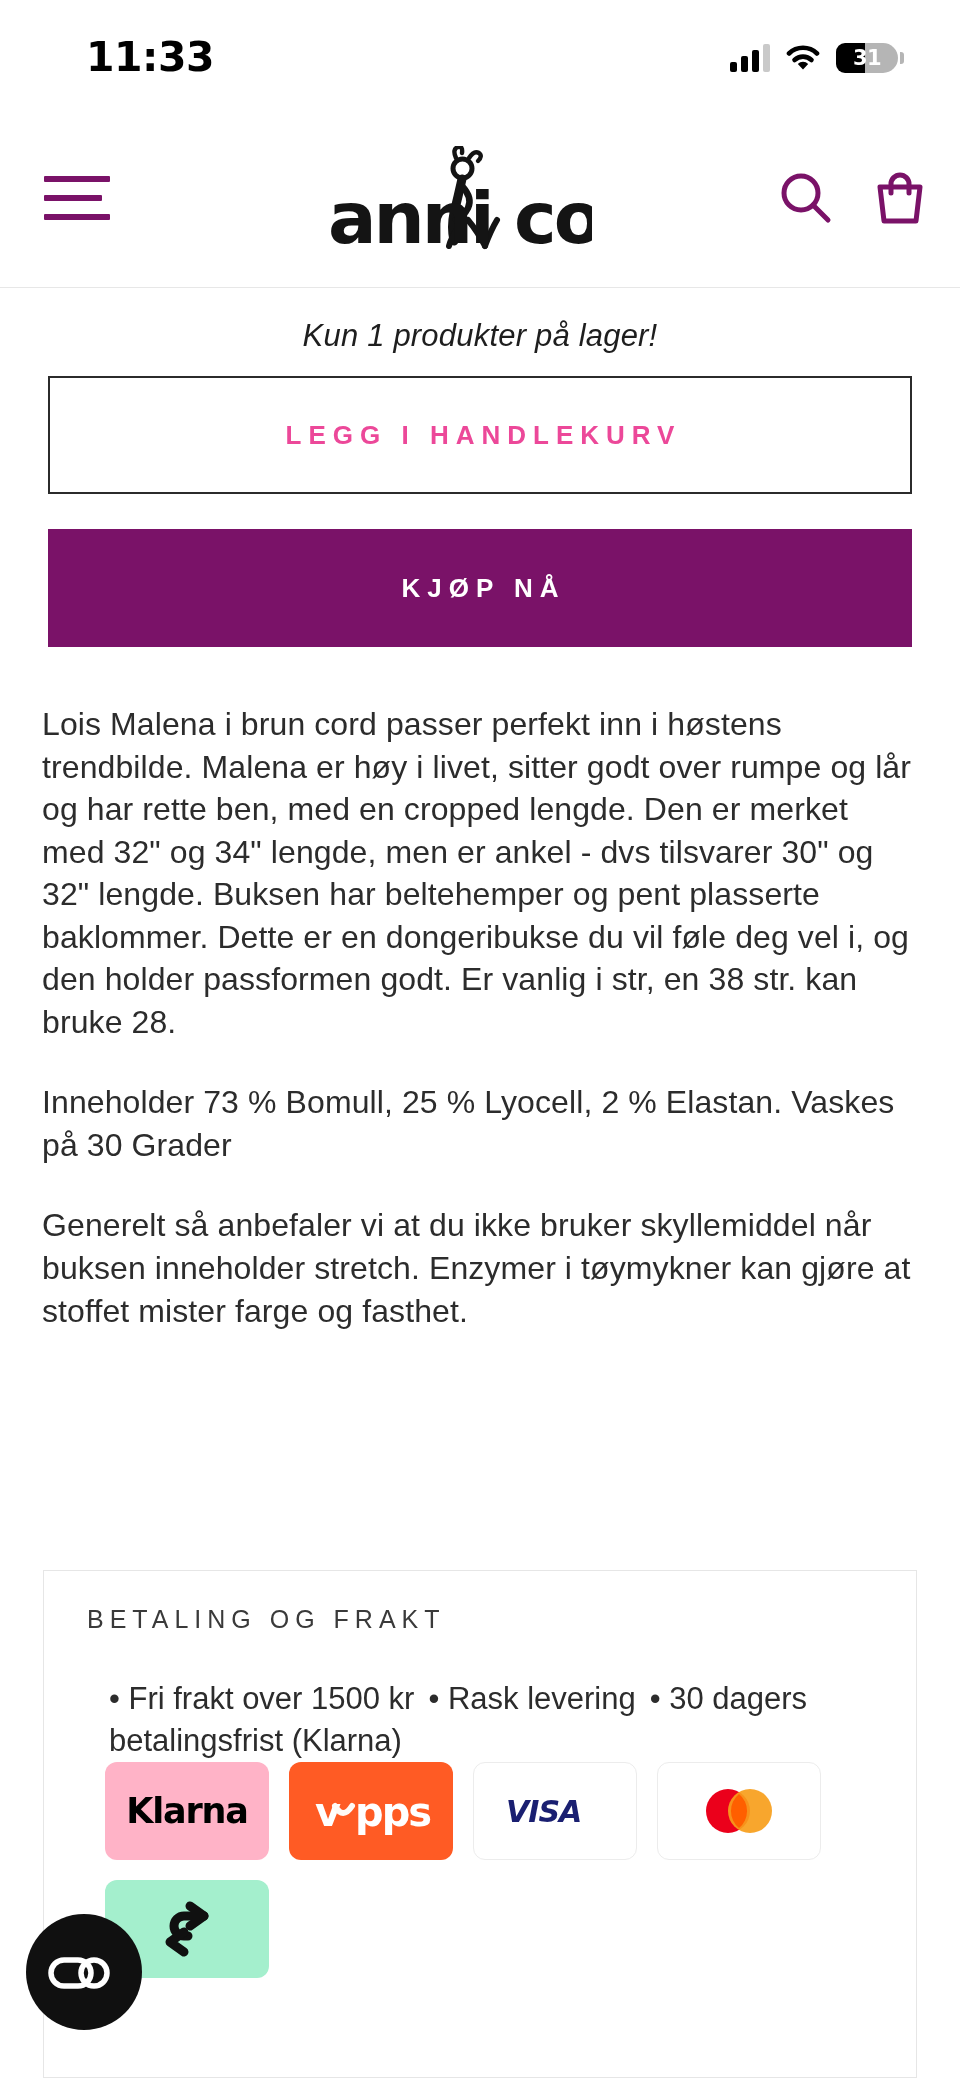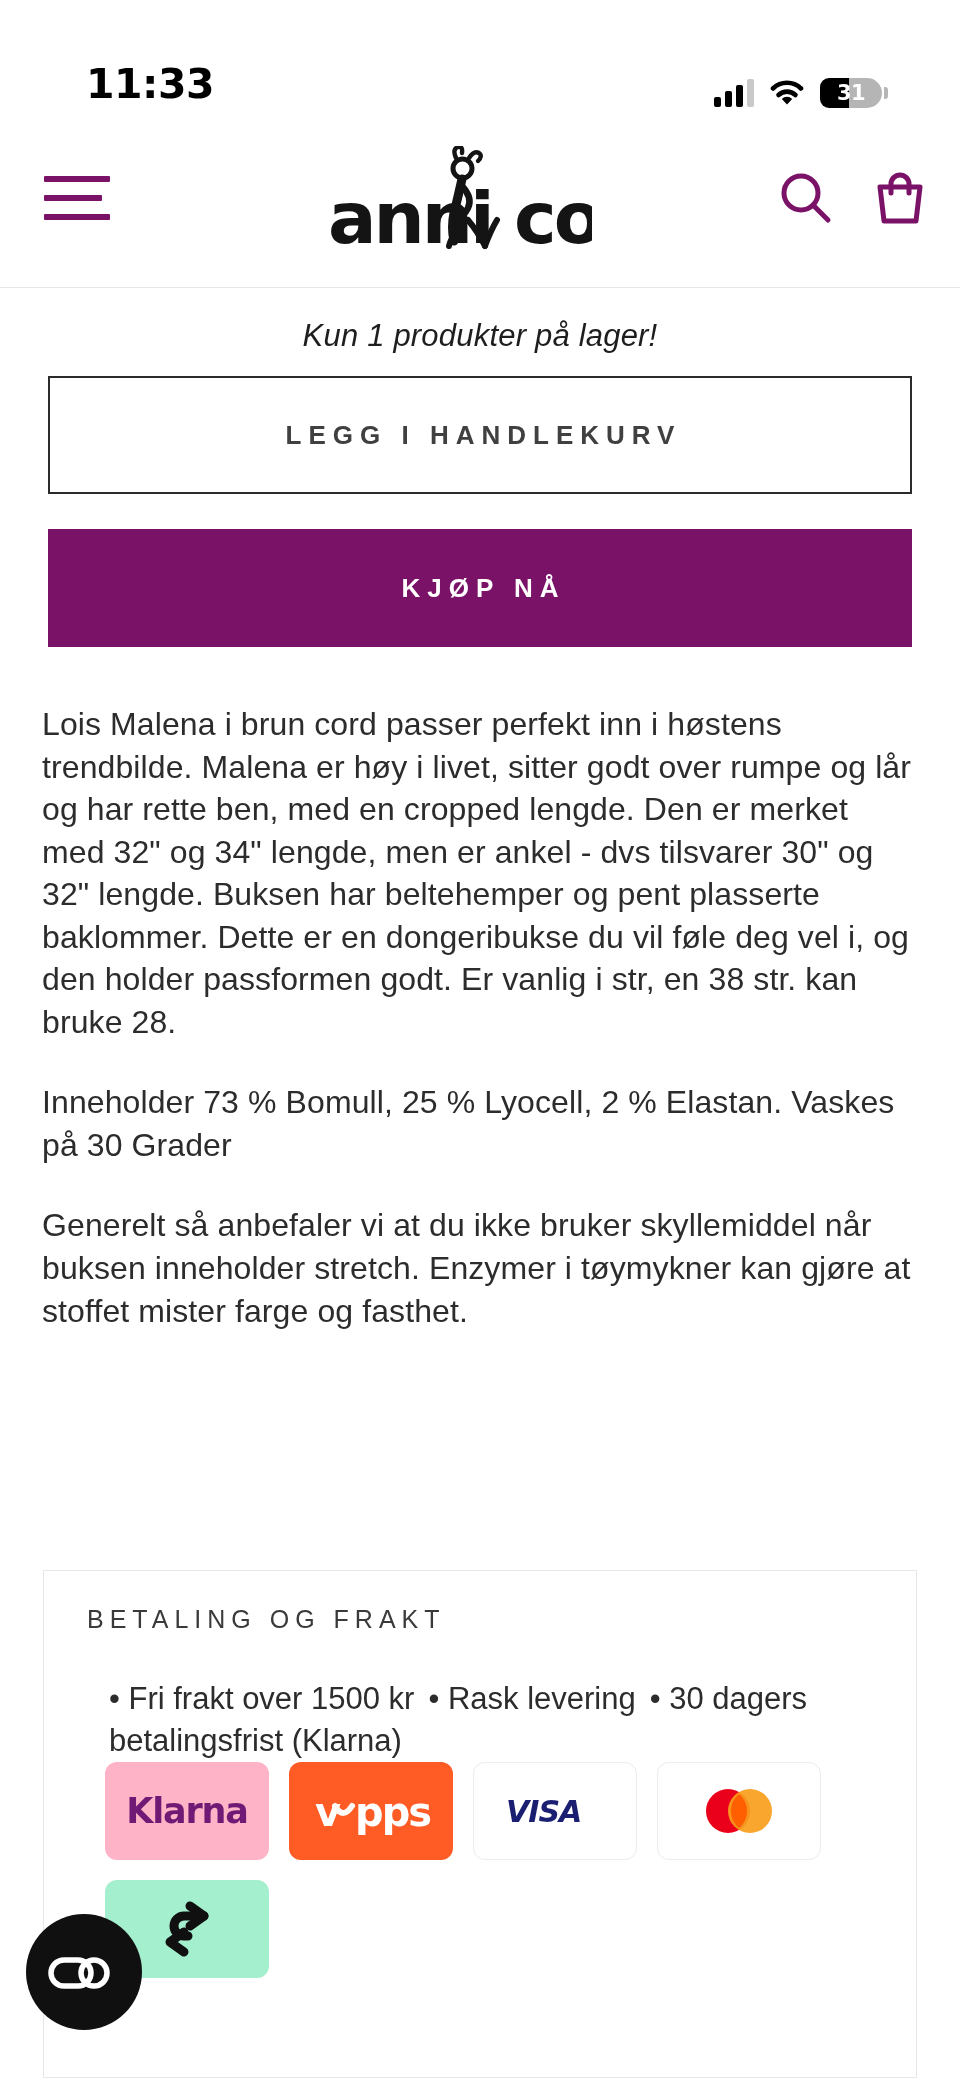--- a/index.html
+++ b/index.html
@@ -17,23 +17,23 @@
     width: 960px;
     height: 2078px;
     background: #ffffff;
   }
 
   
   .statusbar {
     position: relative;
     height: 108px;
     display: flex;
-    align-items: flex-end;
+    align-items: center;
     justify-content: space-between;
-    padding: 0 78px 0 86px;
+    padding: 0 62px 0 86px;
   }
   .status-time {
     font-family: "DejaVu Sans", sans-serif;
     font-size: 41px;
     font-weight: 700;
     color: #000;
     letter-spacing: -0.5px;
     margin-top: 6px;
   }
   .status-icons {
@@ -169,21 +169,21 @@
     font-weight: 700;
     font-size: 26px;
     letter-spacing: 7px;
     text-indent: 7px;
     cursor: pointer;
     height: 118px;
   }
   .btn-outline {
     background: #ffffff;
     border: 2px solid #2b2b2b;
-    color: #404040;
+    color: #ec4899;
   }
   .btn-primary {
     background: #7a1268;
     border: none;
     color: #ffffff;
     margin-top: 35px;
   }
 
   
   .description {
@@ -240,21 +240,21 @@
     width: 164px;
     height: 98px;
     border-radius: 12px;
     display: flex;
     align-items: center;
     justify-content: center;
     flex: none;
   }
   .logo-klarna {
     background: #ffb3c7;
-    color: #701a75;
+    color: #000000;
     font-family: "DejaVu Sans", sans-serif;
     font-weight: 700;
     font-size: 35px;
     letter-spacing: -1.2px;
   }
   .logo-vipps {
     background: #ff5b24;
     color: #fff;
     font-family: "DejaVu Sans", sans-serif;
     font-weight: 700;

